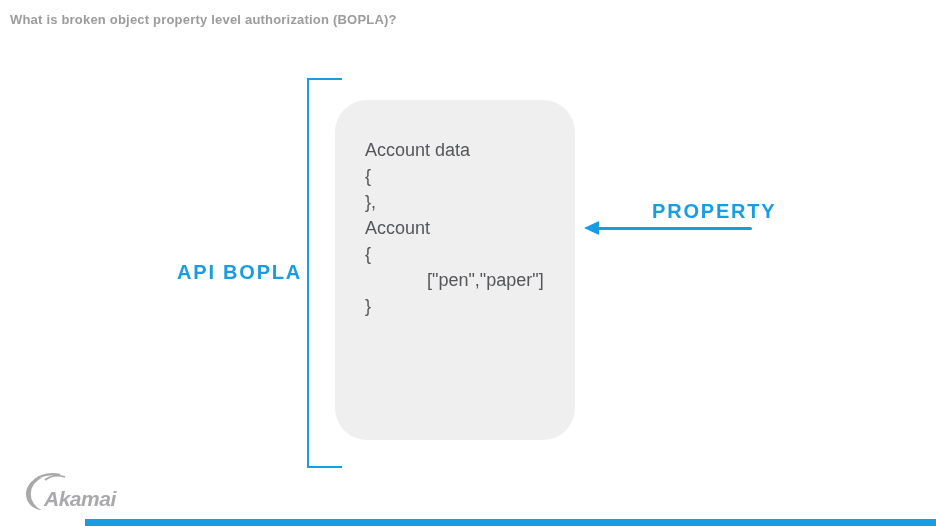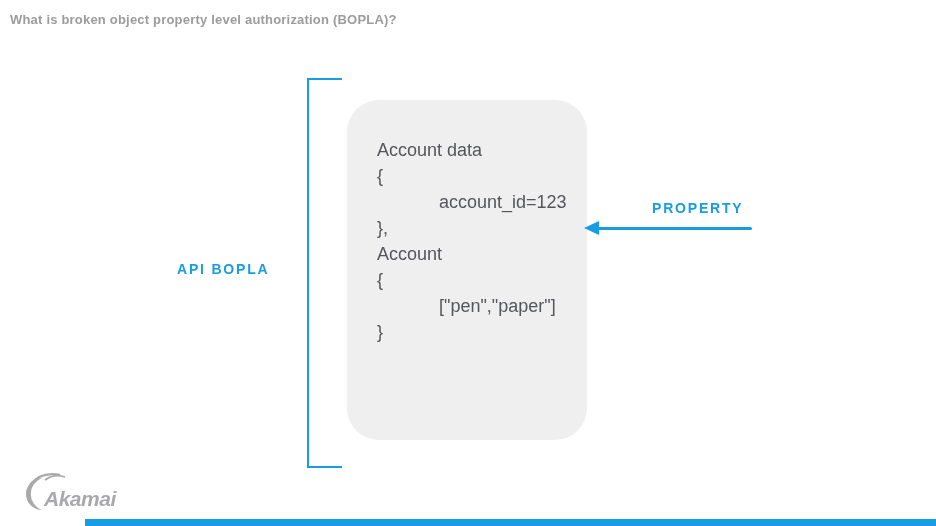--- a/index.html
+++ b/index.html
@@ -31,38 +31,37 @@
     top: 78px;
     width: 33px;
     height: 386px;
     border-left: 2px solid var(--accent, #189de2);
     border-top: 2px solid var(--accent, #189de2);
     border-bottom: 2px solid var(--accent, #189de2);
   }
 
   .label-blue {
     position: absolute;
-    font-size: 14px;
+    font-size: 20px;
     font-weight: bold;
     letter-spacing: 1.8px;
     color: var(--accent, #189de2);
     white-space: nowrap;
   }
   .api-object-label { left: 177px; top: 261px; }
   .property-label  { left: 652px; top: 200px; }
 
   .code-box {
     position: absolute;
     left: 335px;
     top: 100px;
     width: 240px;
     height: 340px;
     background: var(--box-bg, #efeff0);
     border-radius: 32px;
-    margin-left: 12px;
   }
 
   .code-lines {
     padding: 37px 0 0 30px;
     font-size: 18px;
     line-height: 26px;
     color: var(--code-text, #54565a);
   }
   .code-line { white-space: pre; }
   .code-line.indent { padding-left: 62px; }
@@ -113,21 +112,20 @@
   <div class="page-title">What is broken object property level authorization (BOPLA)?</div>
 
   <div class="bracket"></div>
 
   <div class="label-blue api-object-label">API BOPLA</div>
 
   <div class="code-box">
     <div class="code-lines">
         <div class="code-line">Account data</div>
         <div class="code-line">{</div>
-        <div class="code-line indent">account_id=123</div>
         <div class="code-line">},</div>
         <div class="code-line">Account</div>
         <div class="code-line">{</div>
         <div class="code-line indent">["pen","paper"]</div>
         <div class="code-line">}</div>
       </div>
   </div>
 
   <div class="label-blue property-label">PROPERTY</div>
 

